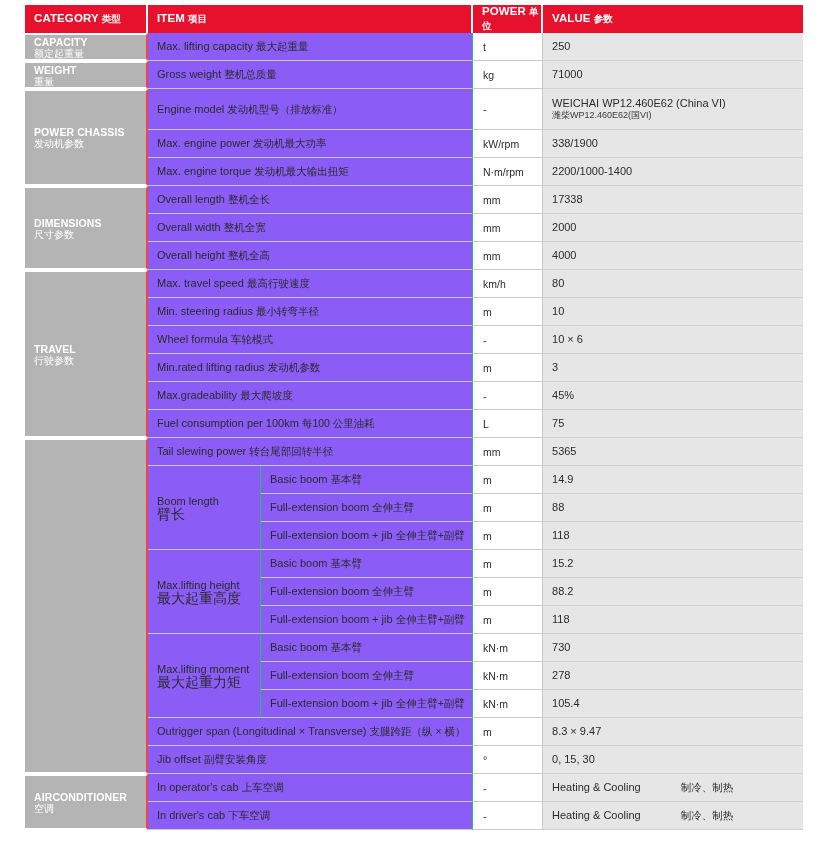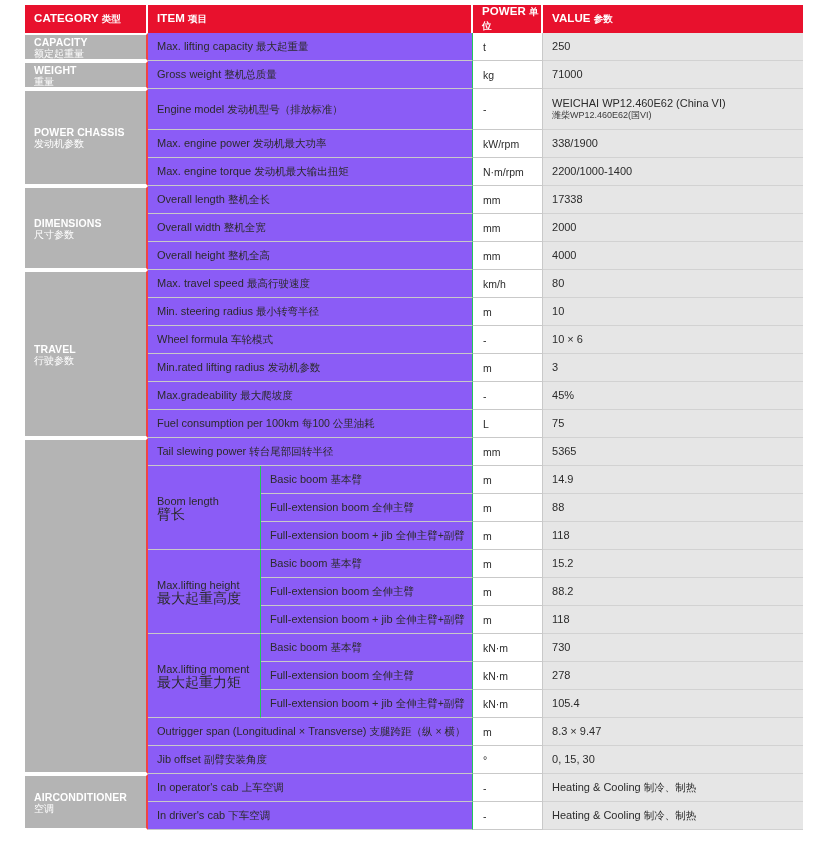--- a/index.html
+++ b/index.html
@@ -89,21 +89,21 @@
   }
   td.value {
     background: #e6e6e6;
     color: #2b2b2b;
     font-size: 11px;
     vertical-align: middle;
     padding: 0 14px 0 9px;
     border-bottom: 1px solid #d2d2d2;
     line-height: 13px;
   }
-  td.value .cn { font-size: 10.5px; }
+  td.value .cn { font-size: 10.5px; margin-left: 37px; }
   td.value .sub {
     display: block;
     font-size: 9px;
     line-height: 11px;
     color: #3a3a3a;
   }
   td.value .main { display: block; }
   tr.r td { height: 28px; }
   tr.tall td { height: 41px; }
 </style>

